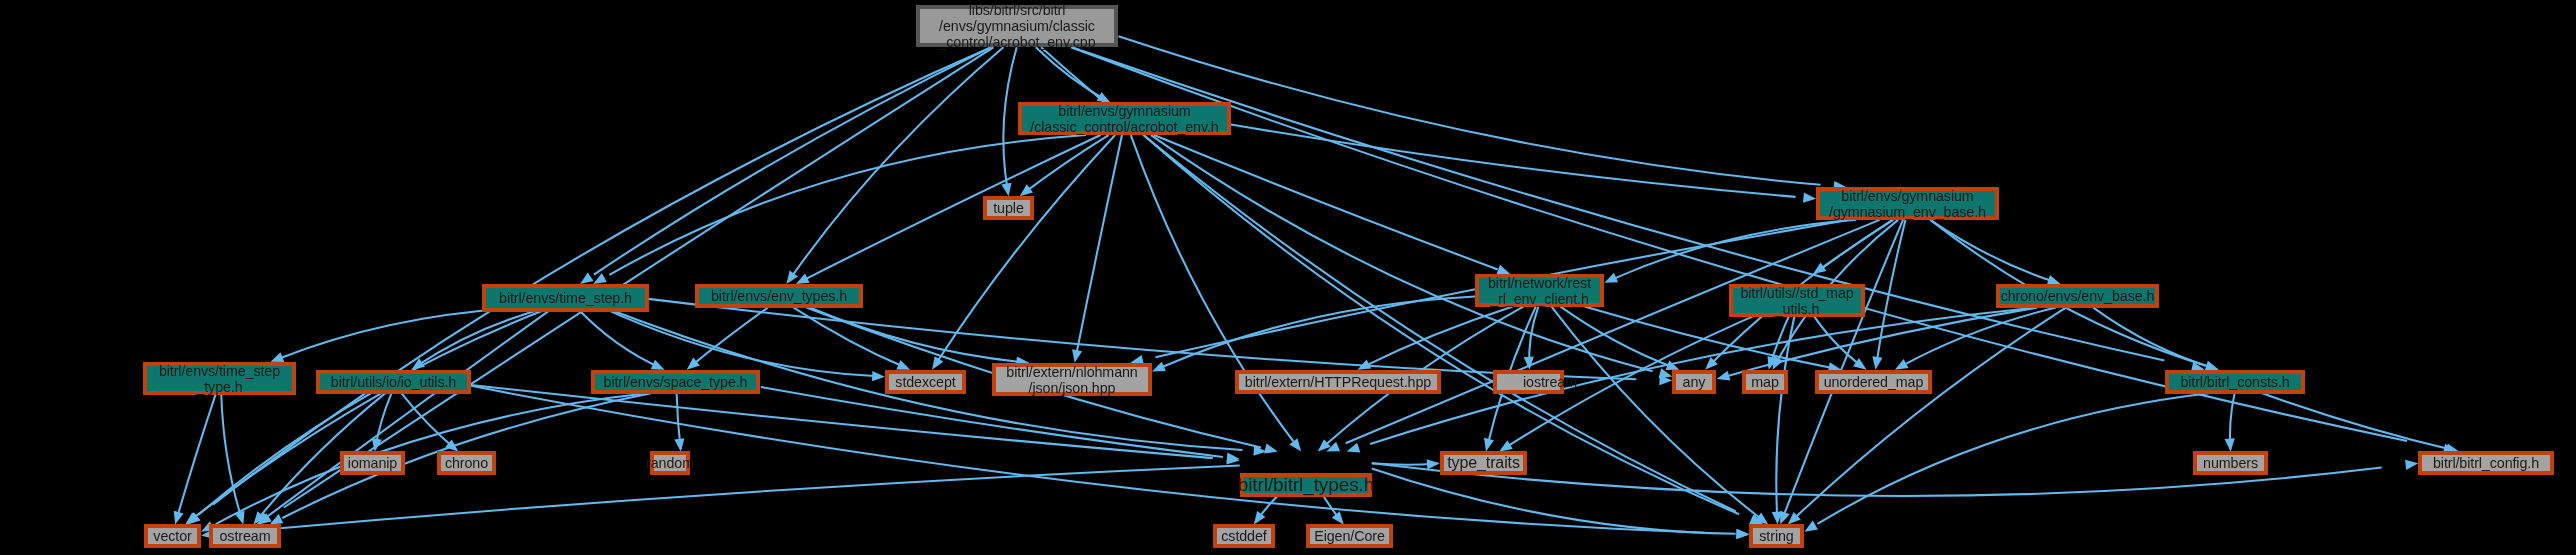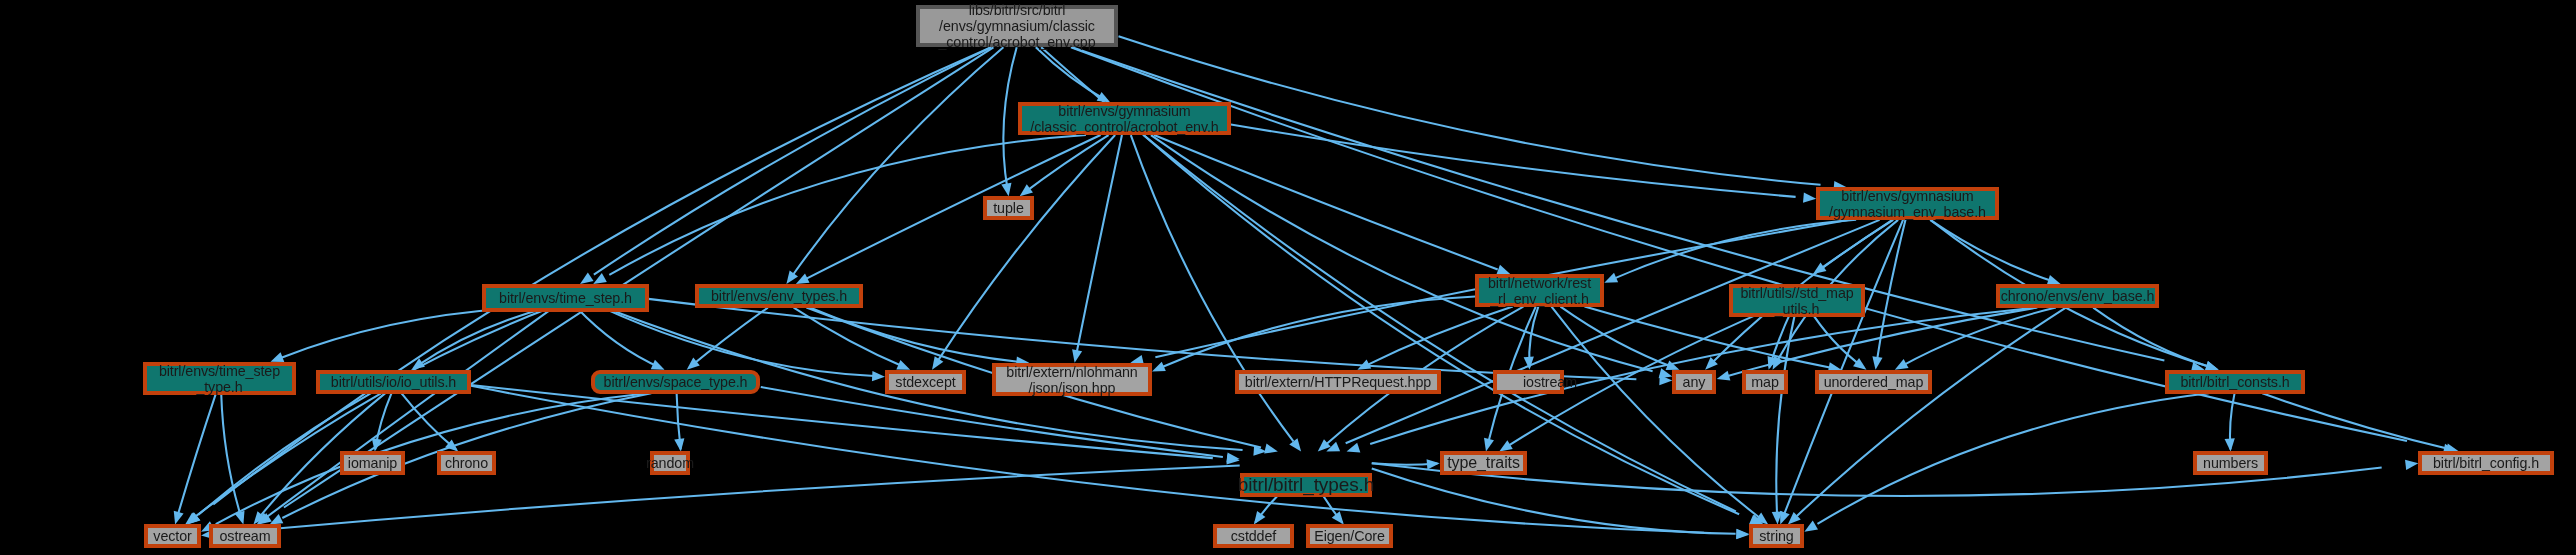--- a/index.html
+++ b/index.html
@@ -213,21 +213,21 @@
     <div class="node hdr" style="left: 1996px; top: 284px; width: 163px; height: 24px; font-size: 14.3px;">
       <span class="lbl">chrono/envs/env_base.h</span>
     </div>
     <div class="node hdr" style="left: 143px; top: 362px; width: 153px; height: 33px; font-size: 14.3px;">
       <span class="lbl">bitrl/envs/time_step
 _type.h</span>
     </div>
     <div class="node hdr" style="left: 316px; top: 370px; width: 155px; height: 24px; font-size: 14.3px;">
       <span class="lbl">bitrl/utils/io/io_utils.h</span>
     </div>
-    <div class="node hdr" style="left: 591px; top: 370px; width: 169px; height: 24px; font-size: 14.3px; border-radius: 9px;">
+    <div class="node hdr" style="left: 591px; top: 370px; width: 169px; height: 24px; font-size: 14.3px;">
       <span class="lbl">bitrl/envs/space_type.h</span>
     </div>
     <div class="node sys" style="left: 885px; top: 370px; width: 81px; height: 24px; font-size: 14.3px;">
       <span class="lbl">stdexcept</span>
     </div>
     <div class="node sys" style="left: 992px; top: 363px; width: 160px; height: 33px; font-size: 14.3px;">
       <span class="lbl">bitrl/extern/nlohmann
 /json/json.hpp</span>
     </div>
     <div class="node sys" style="left: 1235px; top: 370px; width: 206px; height: 24px; font-size: 14.3px;">
@@ -268,21 +268,21 @@
     </div>
     <div class="node sys" style="left: 2418px; top: 451px; width: 136px; height: 24px; font-size: 14.3px;">
       <span class="lbl">bitrl/bitrl_config.h</span>
     </div>
     <div class="node sys" style="left: 144px; top: 524px; width: 57px; height: 24px; font-size: 14.3px;">
       <span class="lbl">vector</span>
     </div>
     <div class="node sys" style="left: 209px; top: 524px; width: 72px; height: 24px; font-size: 14.3px;">
       <span class="lbl">ostream</span>
     </div>
-    <div class="node sys" style="left: 1213px; top: 524px; width: 81px; height: 24px; font-size: 14.3px;">
+    <div class="node sys" style="left: 1213px; top: 524px; width: 62px; height: 24px; font-size: 14.3px;">
       <span class="lbl">cstddef</span>
     </div>
     <div class="node sys" style="left: 1306px; top: 524px; width: 87px; height: 24px; font-size: 14.3px;">
       <span class="lbl">Eigen/Core</span>
     </div>
     <div class="node sys" style="left: 1749px; top: 524px; width: 55px; height: 24px; font-size: 14.3px;">
       <span class="lbl">string</span>
     </div>
   </div>
 

